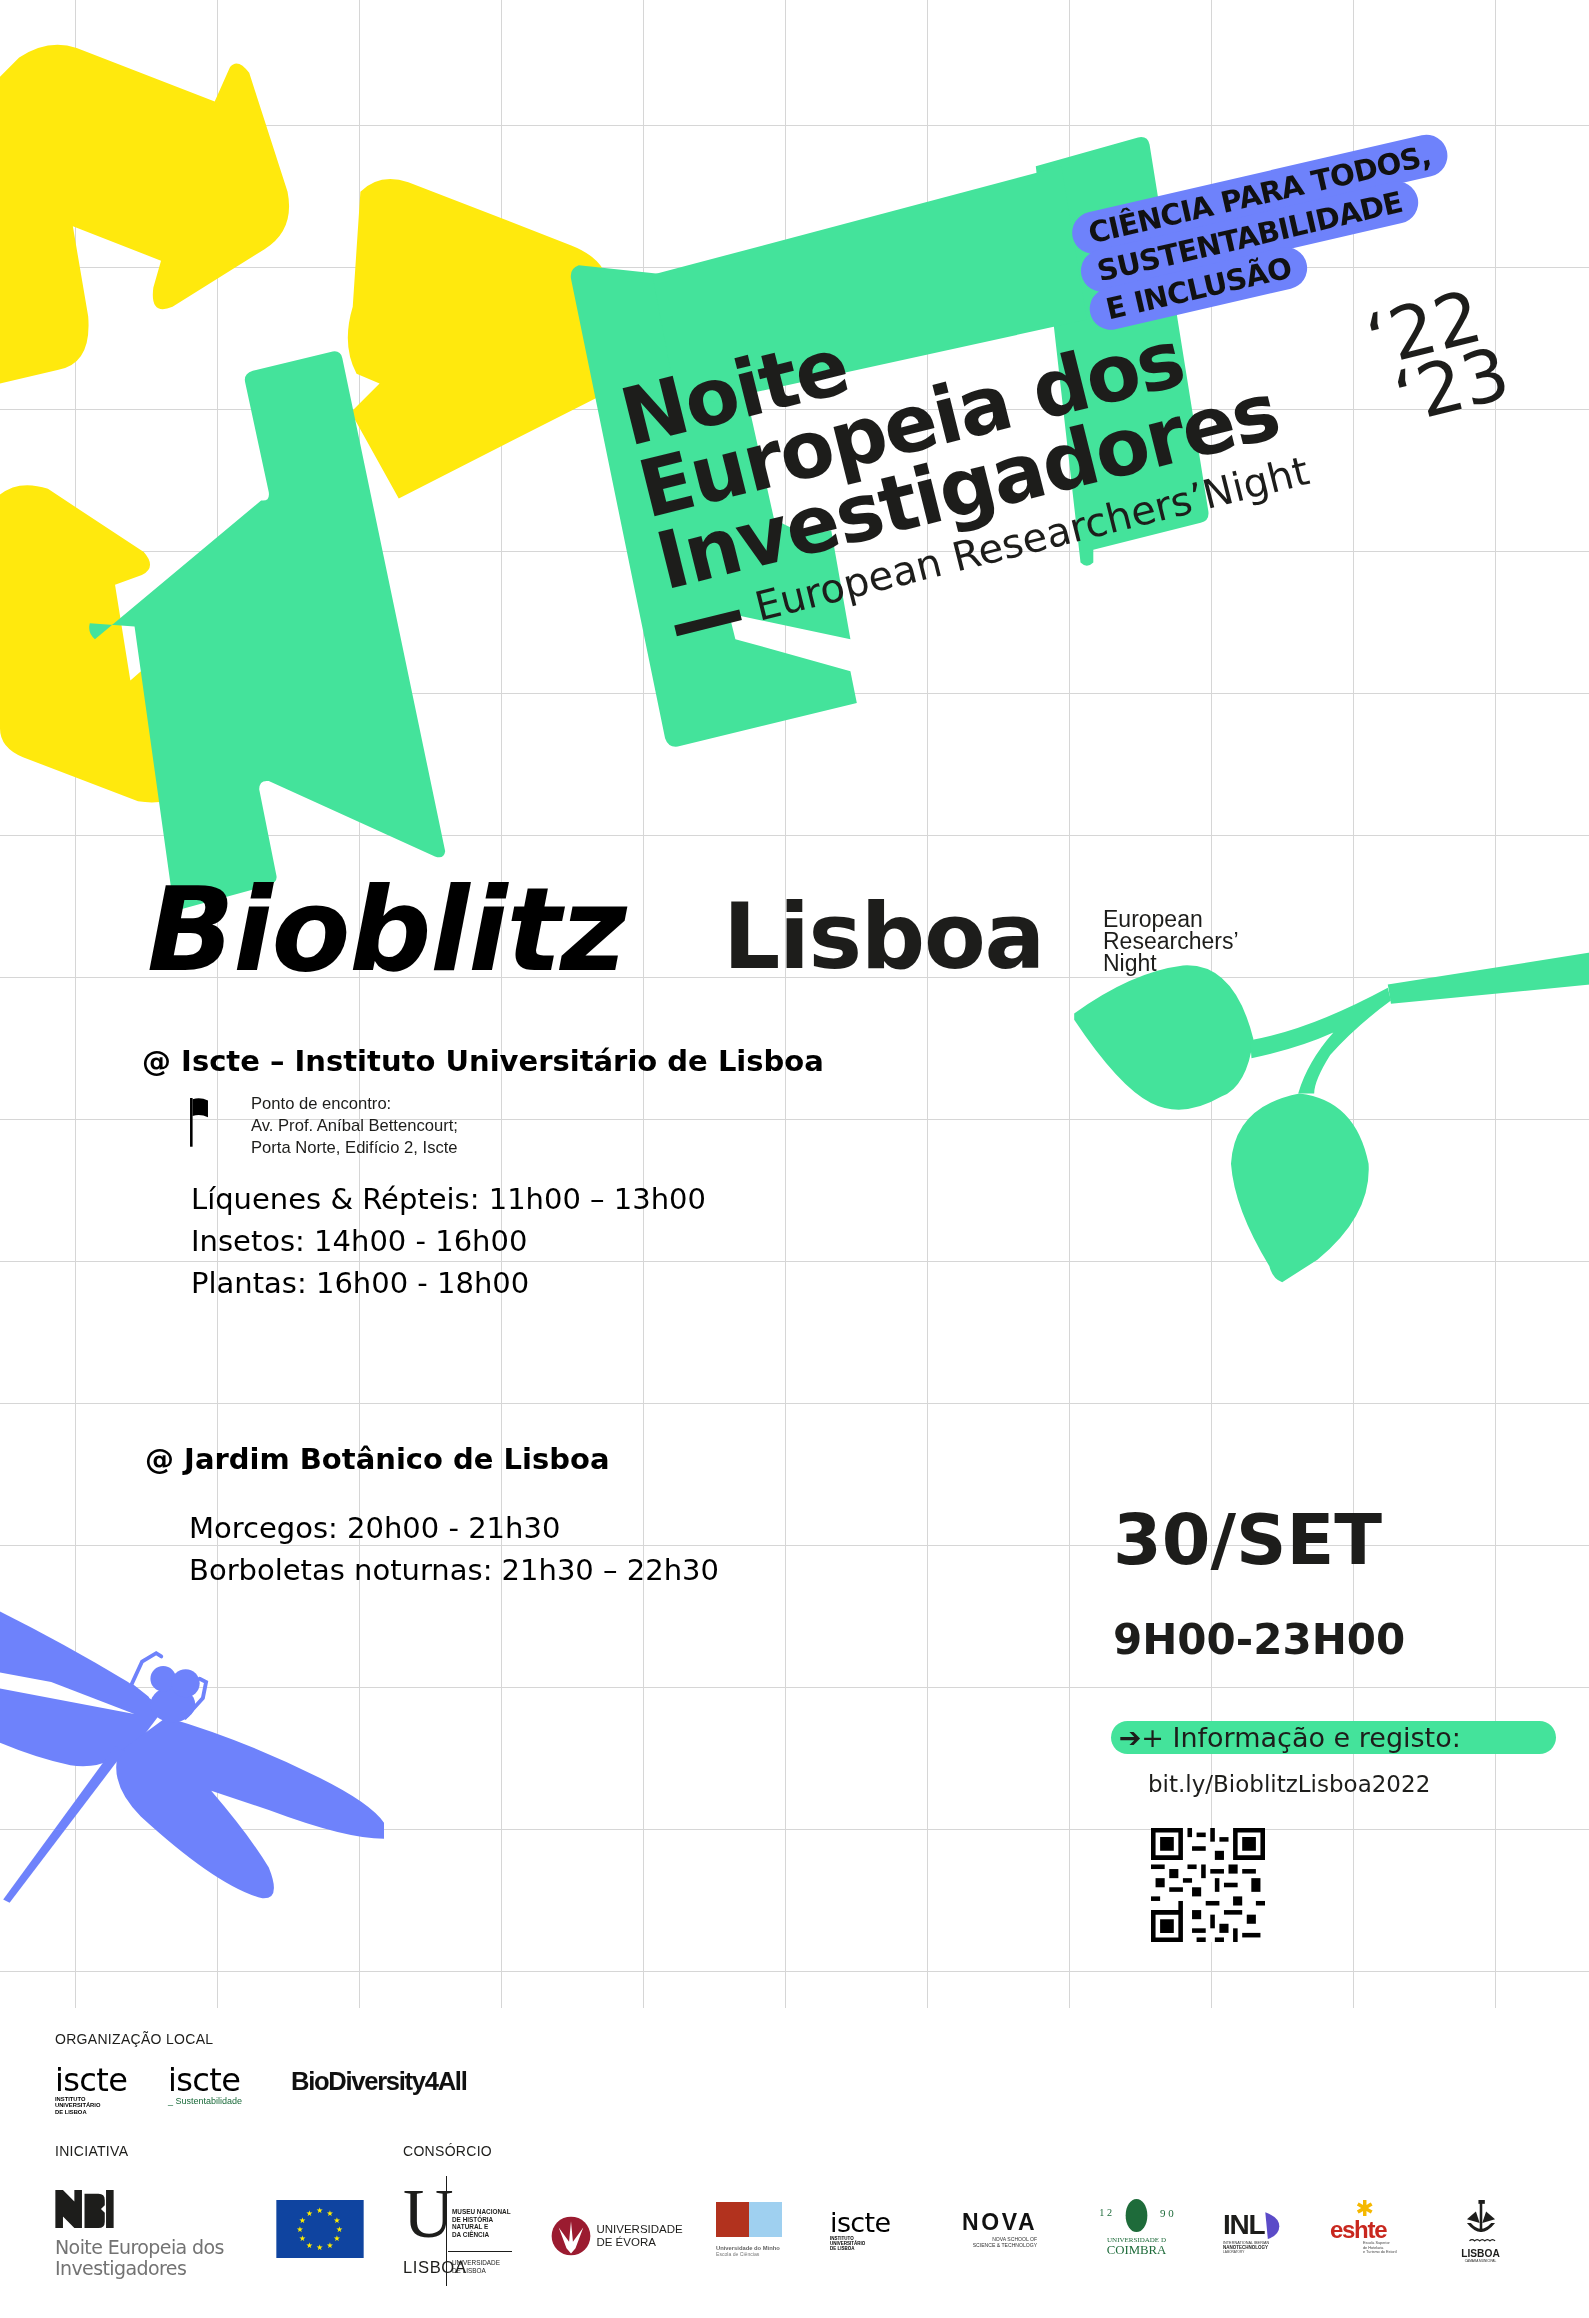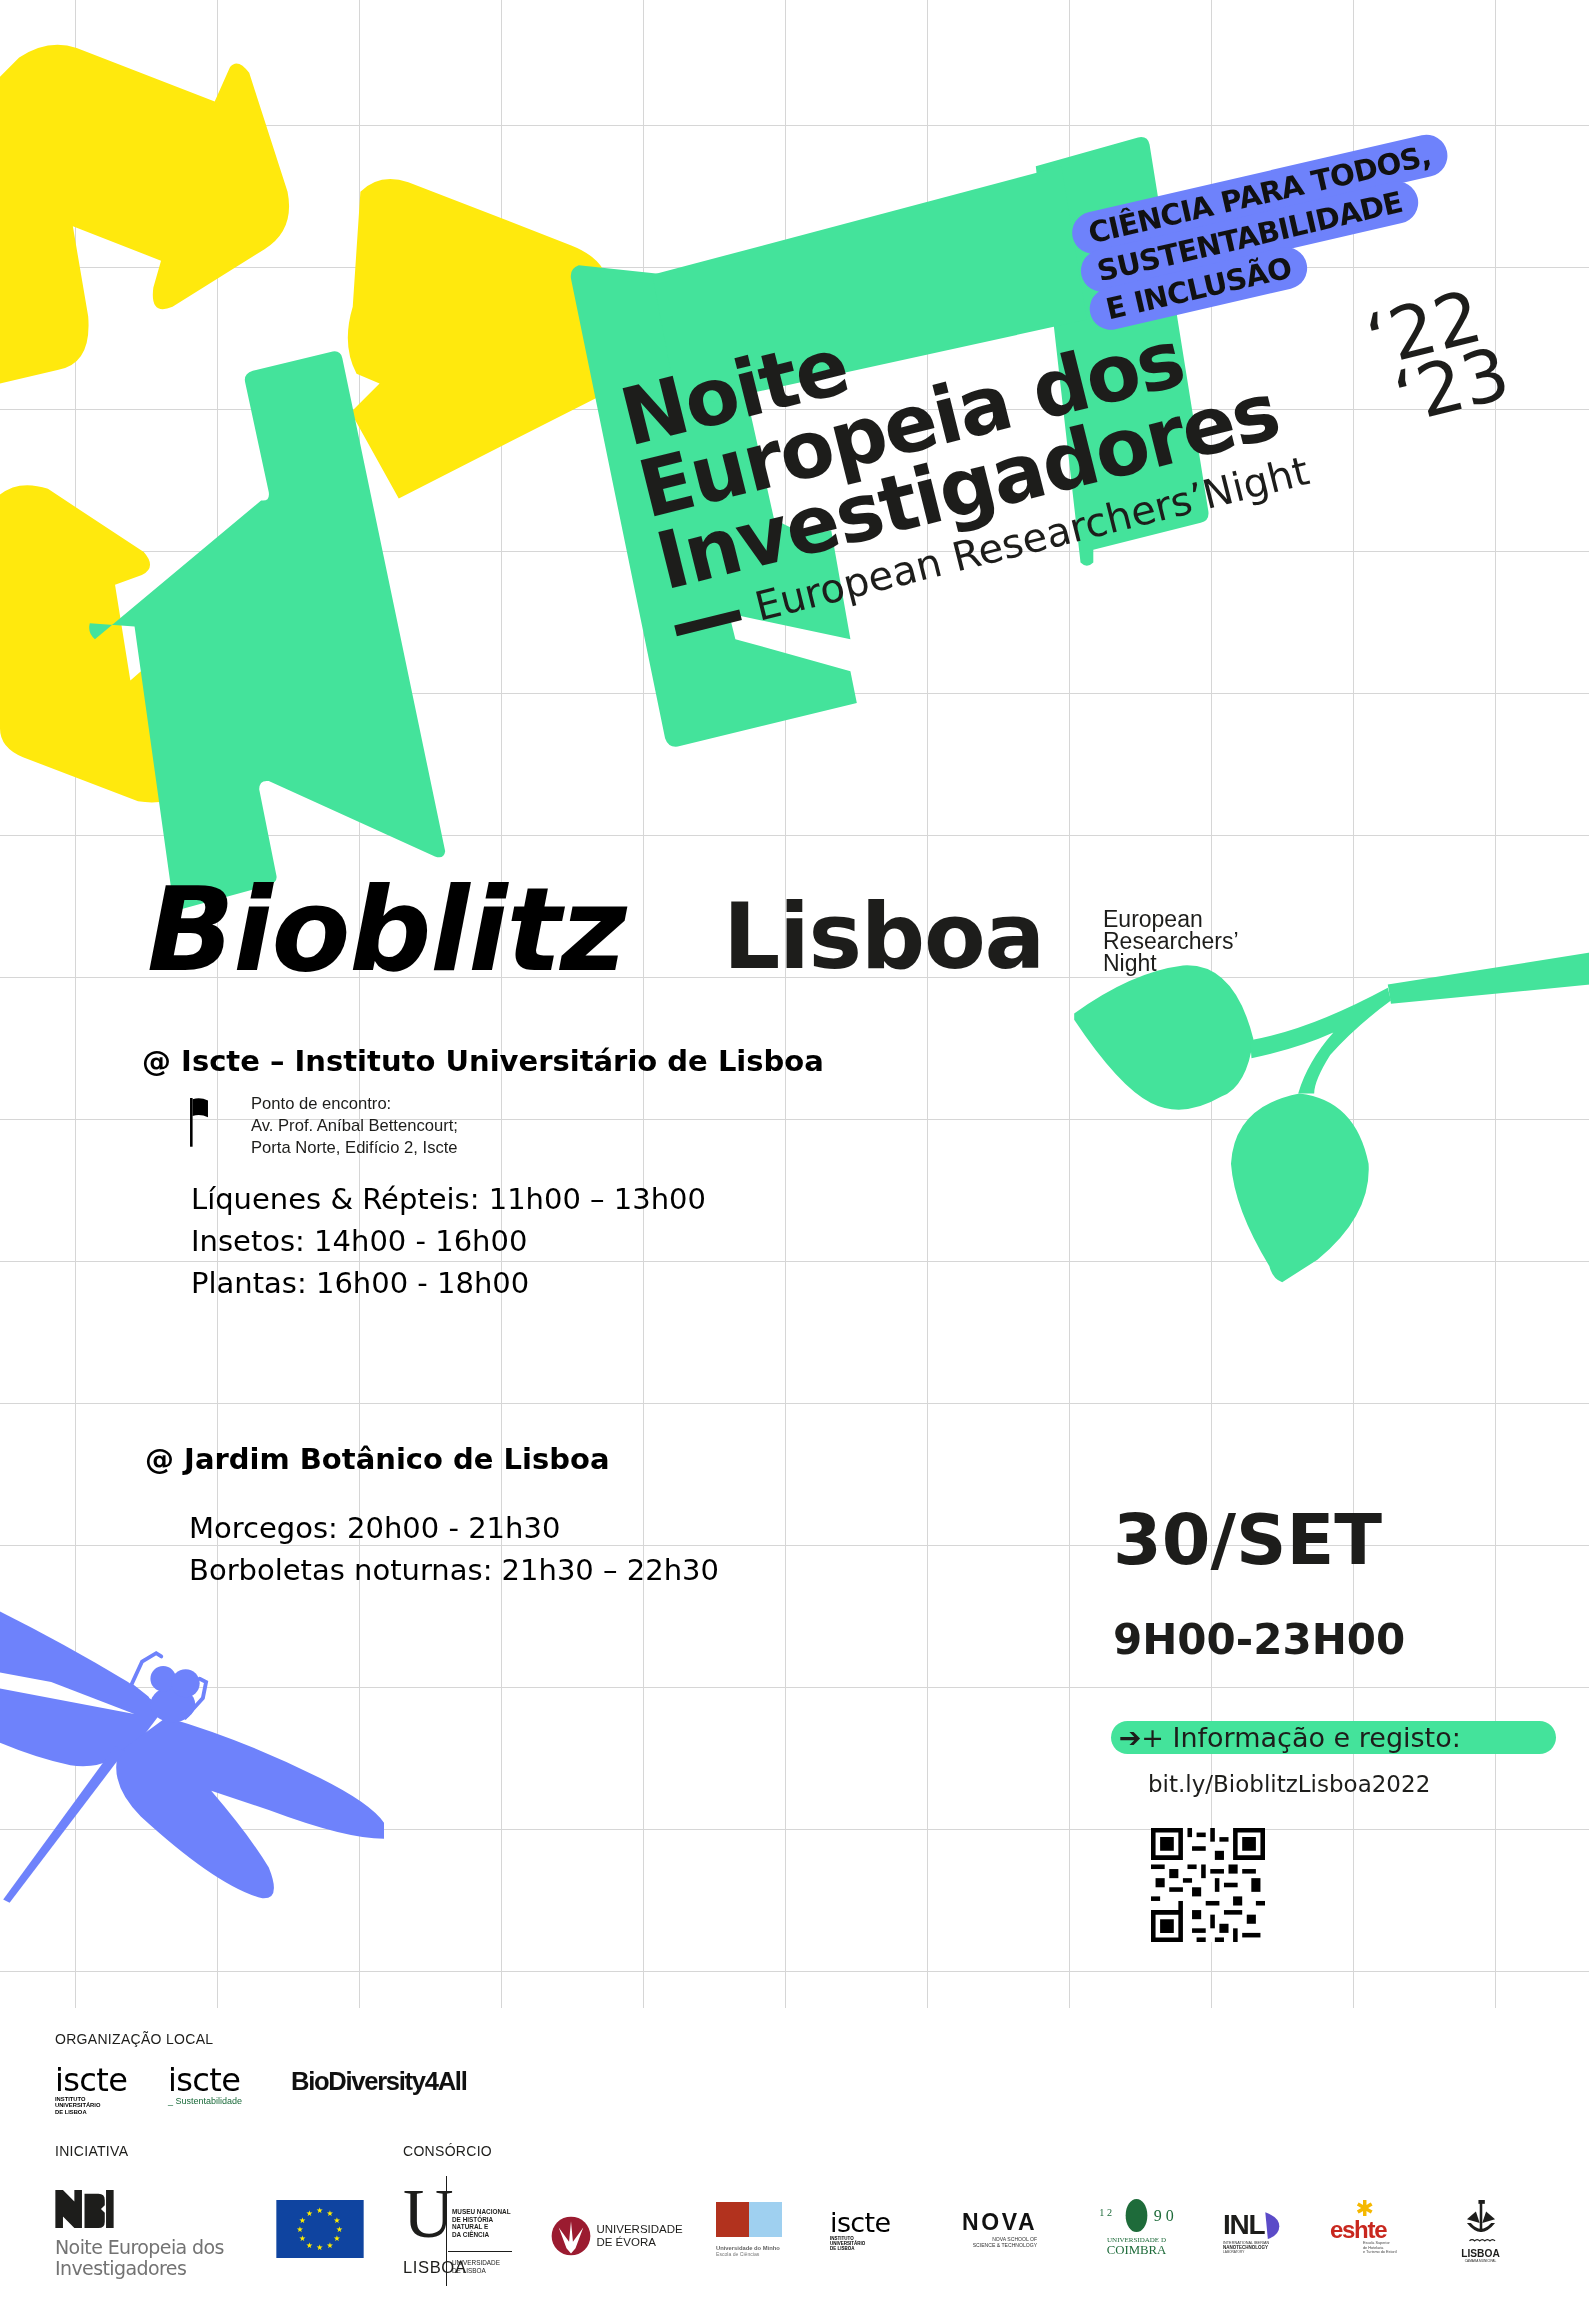--- a/index.html
+++ b/index.html
@@ -287,21 +287,21 @@
   <div style="font-size:5.1px;line-height:5.8px;color:#333;margin-top:1.3px;">NOVA SCHOOL OF</div>
   <div style="font-size:5.1px;line-height:5.8px;color:#333;">SCIENCE &amp; TECHNOLOGY</div>
 </div>
 
 <div class="logo" style="left:1098px;top:2198px;width:77px;text-align:center;color:#1e6b3a;font-family:'Liberation Serif',serif;">
   <div style="position:relative;height:36px;">
     <span style="position:absolute;left:1.3px;top:9px;font-size:10.2px;">1 2</span>
     <svg width="23" height="35" style="position:absolute;left:27px;top:0" viewBox="0 0 36 54">
         <ellipse cx="18" cy="27" rx="17" ry="26" fill="#1e6b3a"></ellipse>
       </svg>
-    <span style="position:absolute;right:1.3px;top:9px;font-size:16px;">9 0</span>
+    <span style="position:absolute;right:1.3px;top:9px;font-size:11px;">9 0</span>
   </div>
   <div style="font-size:7px;margin-top:2px;">UNIVERSIDADE D</div>
   <div style="font-size:12.8px;line-height:12.8px;">COIMBRA</div>
 </div>
 
 <div class="logo" style="left:1223px;top:2209px;">
   <div style="display:flex;align-items:center;">
     <div style="font-weight:bold;font-size:28px;letter-spacing:-1.3px;color:#1d1d1b;">INL</div>
     <svg width="16.6" height="28" viewBox="0 0 26 44">
         <path d="M2 2 Q24 10 24 24 Q24 38 6 44 Z" fill="#5b4bc8"></path>

